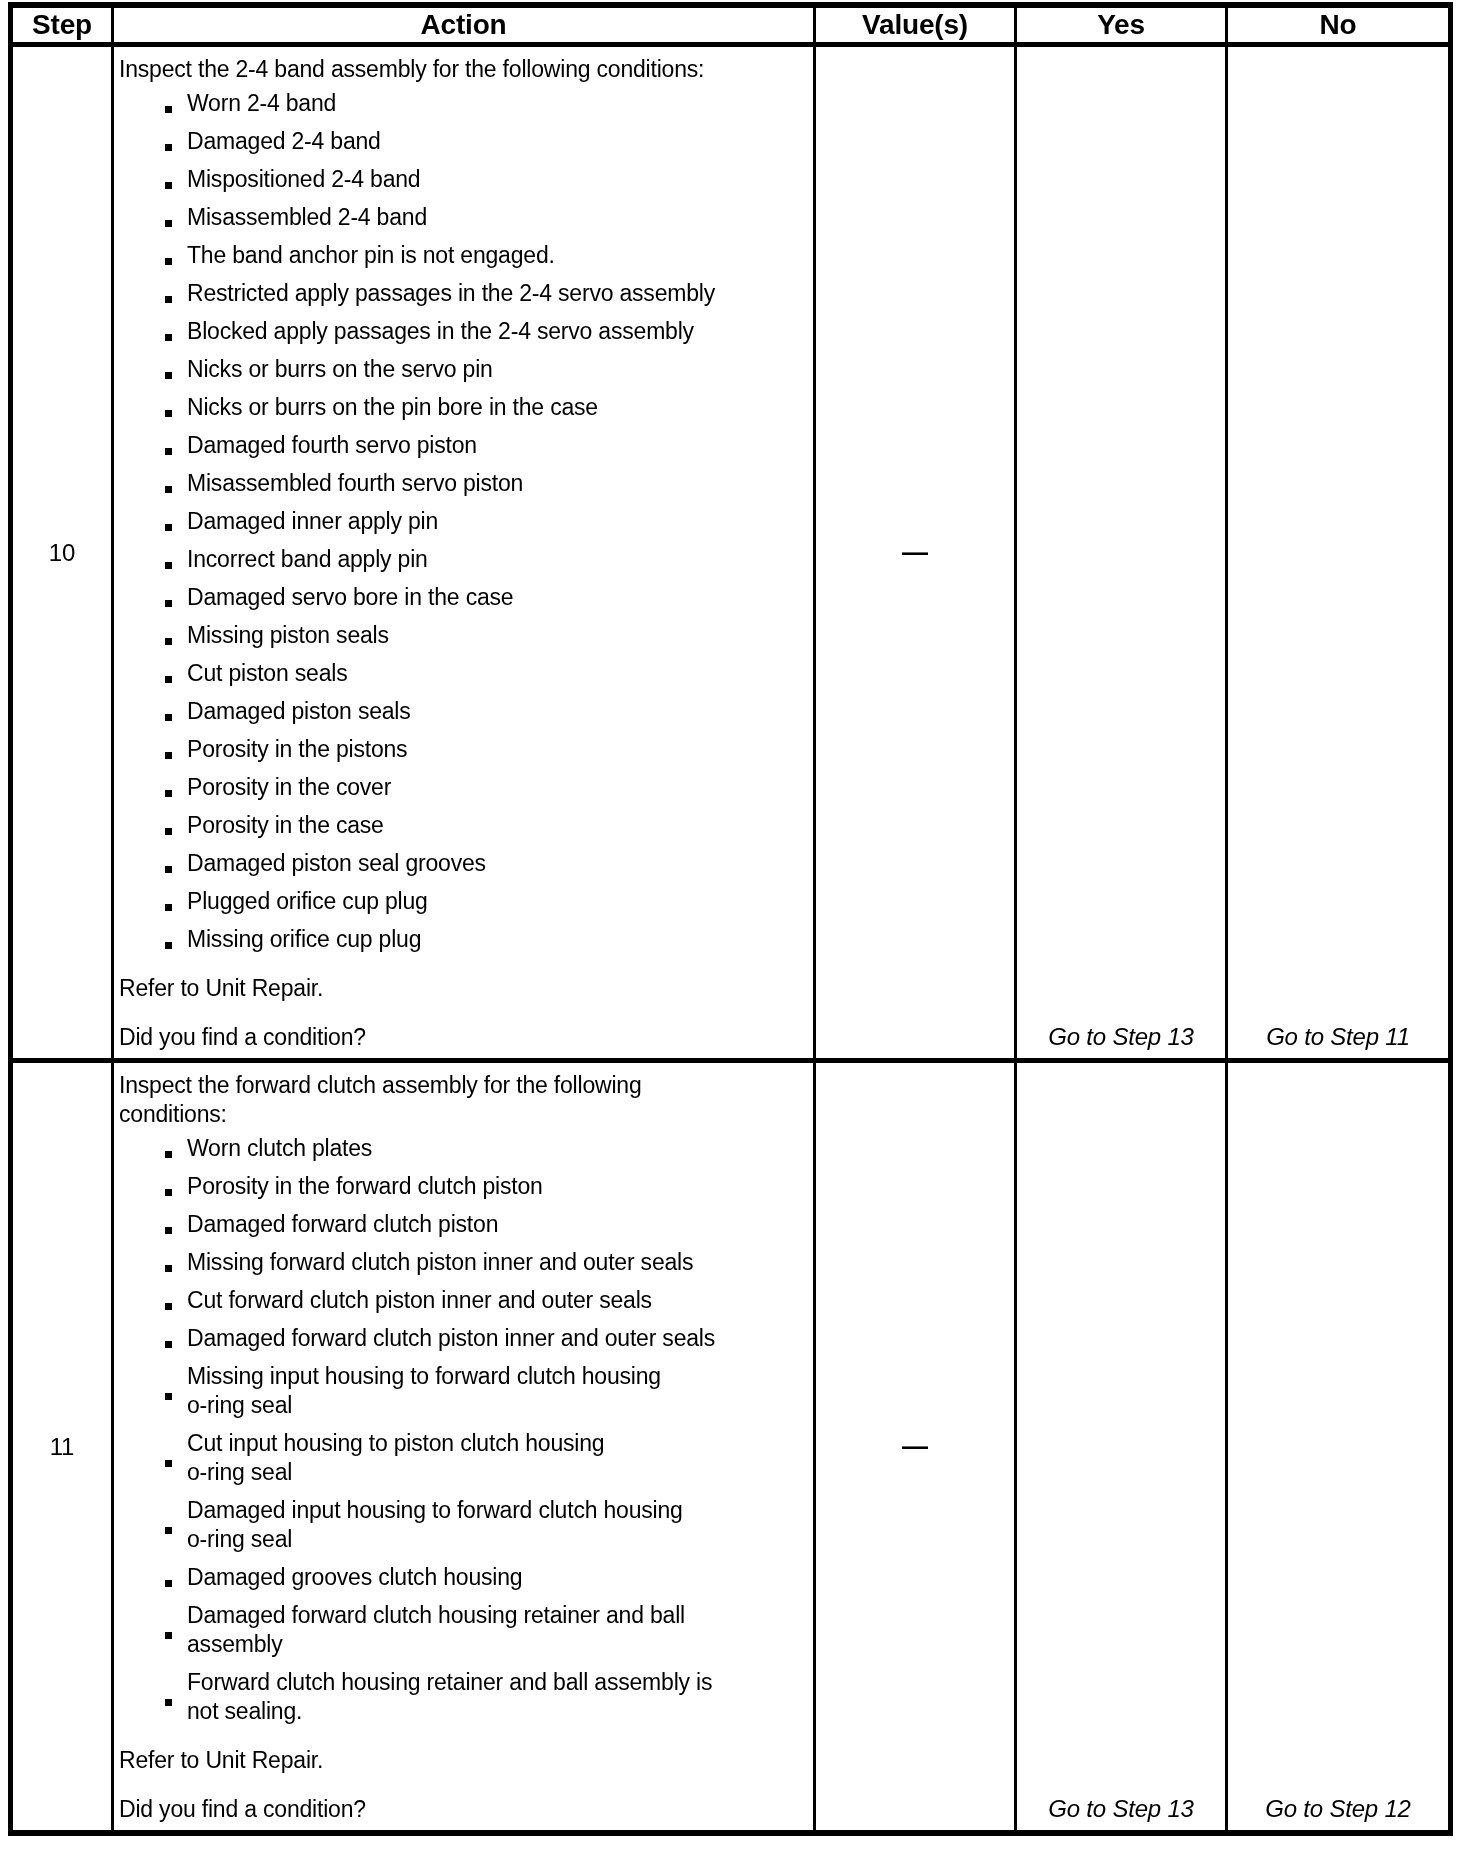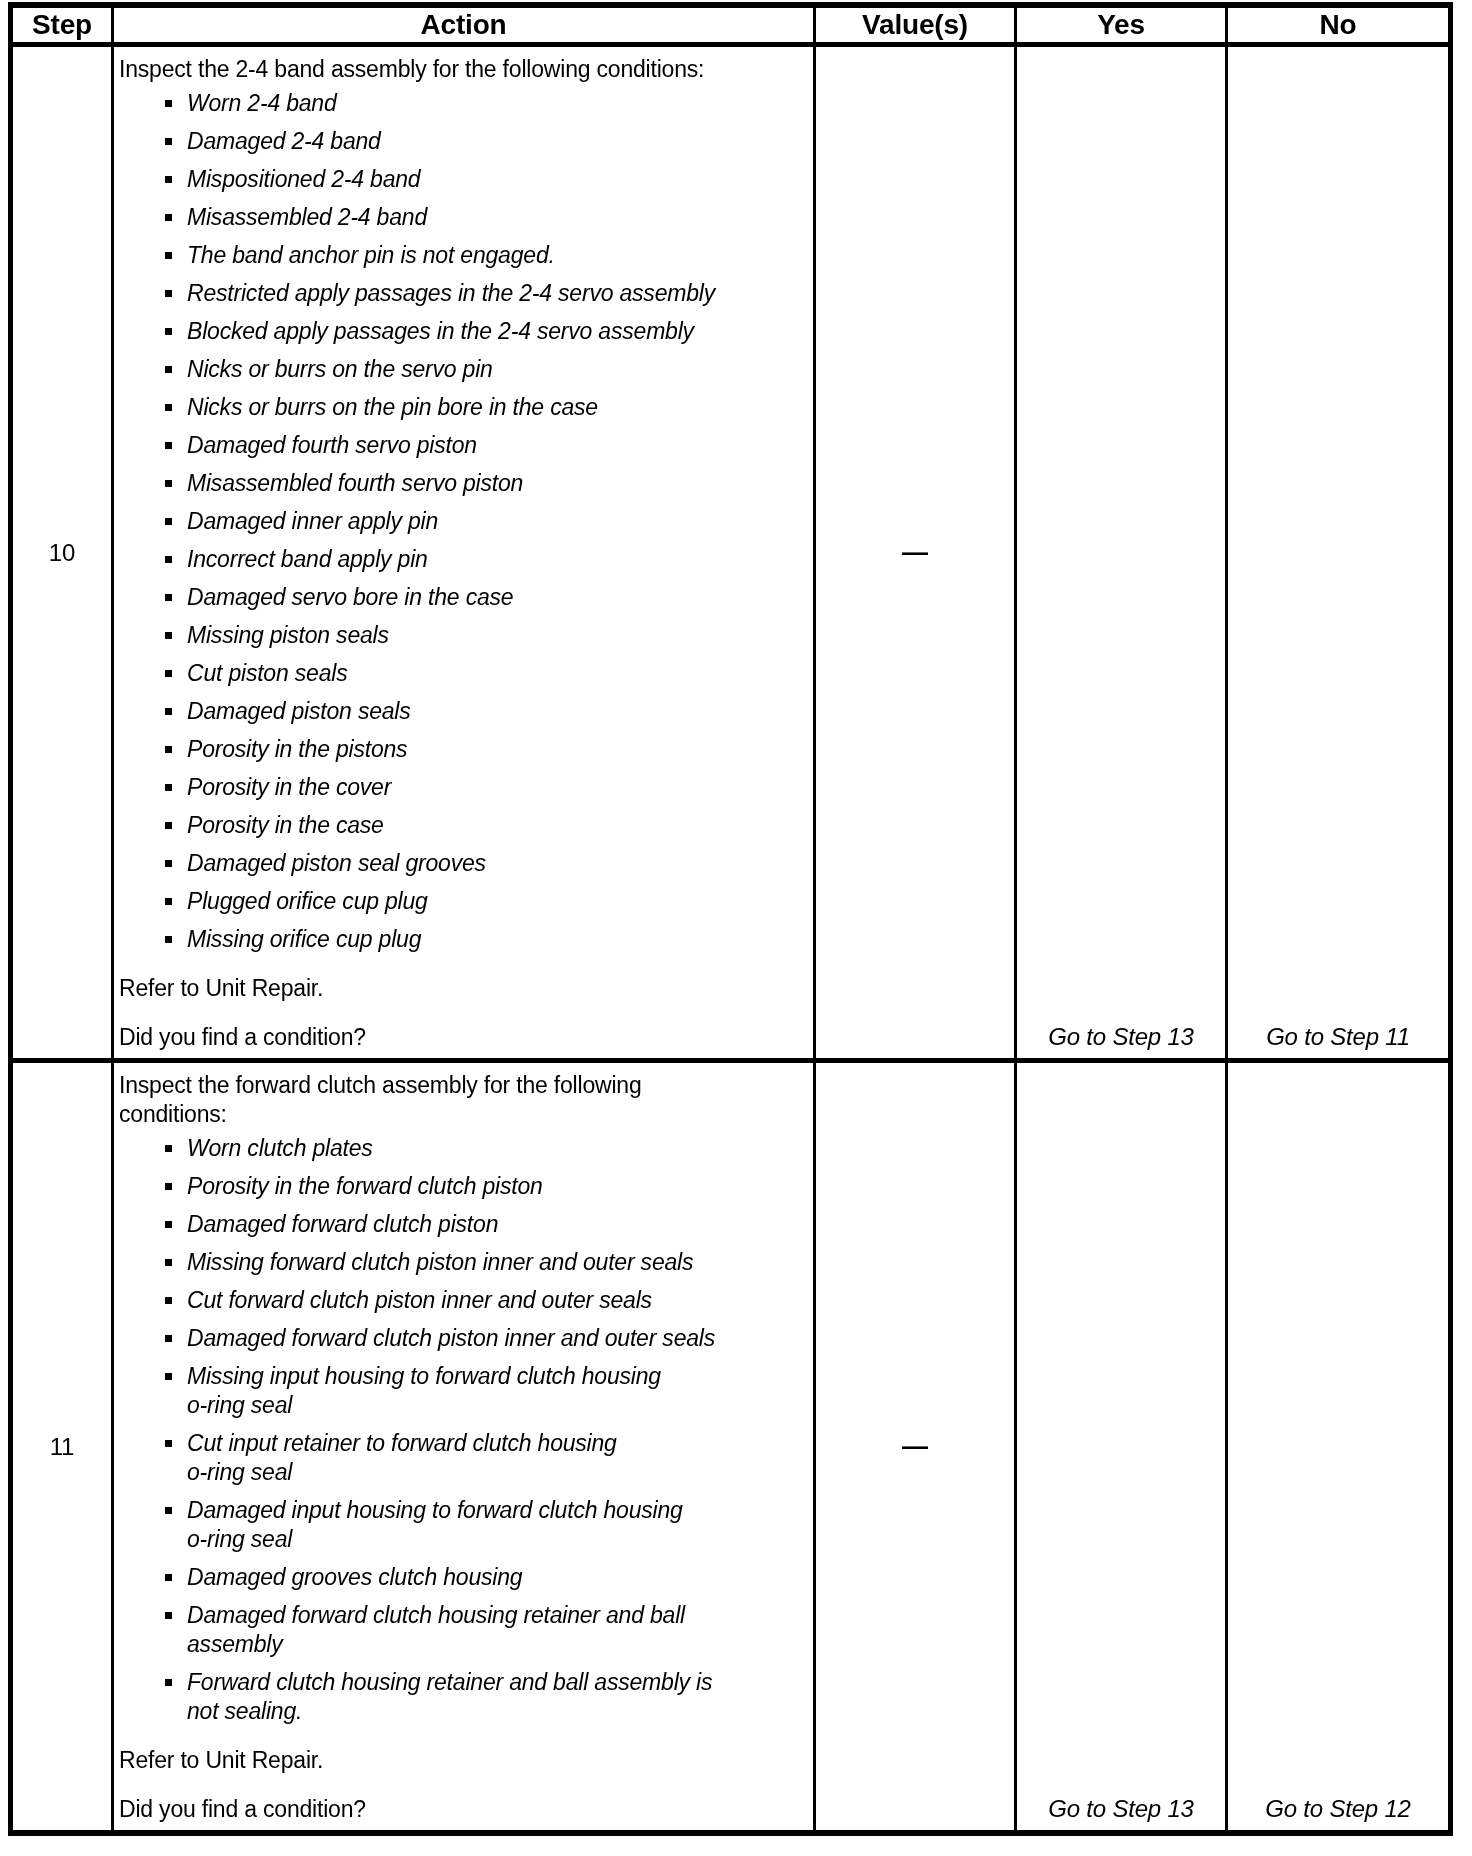--- a/index.html
+++ b/index.html
@@ -72,23 +72,22 @@
     white-space: pre-line;
     margin: 0 0 5px 0;
   }
   ul.bullets {
     list-style: none;
     margin: 0;
     padding: 0 0 0 46px;
   }
   ul.bullets li {
     display: flex;
-    align-items: flex-start;
+    align-items: center;
     margin: 0 0 9px 0;
-    font-style: italic;
   }
   .bullet-marker {
     flex: none;
     width: 7px;
     height: 7px;
     background: #000000;
     margin: 11px 15px 0 0;
   }
   .bullet-text {
     white-space: pre-line;
@@ -273,21 +272,21 @@
               <span class="bullet-marker"></span>
               <span class="bullet-text">Damaged forward clutch piston inner and outer seals</span>
             </li>
               <li>
               <span class="bullet-marker"></span>
               <span class="bullet-text">Missing input housing to forward clutch housing
 o-ring seal</span>
             </li>
               <li>
               <span class="bullet-marker"></span>
-              <span class="bullet-text">Cut input retainer to forward clutch housing
+              <span class="bullet-text">Cut input housing to piston clutch housing
 o-ring seal</span>
             </li>
               <li>
               <span class="bullet-marker"></span>
               <span class="bullet-text">Damaged input housing to forward clutch housing
 o-ring seal</span>
             </li>
               <li>
               <span class="bullet-marker"></span>
               <span class="bullet-text">Damaged grooves clutch housing</span>

